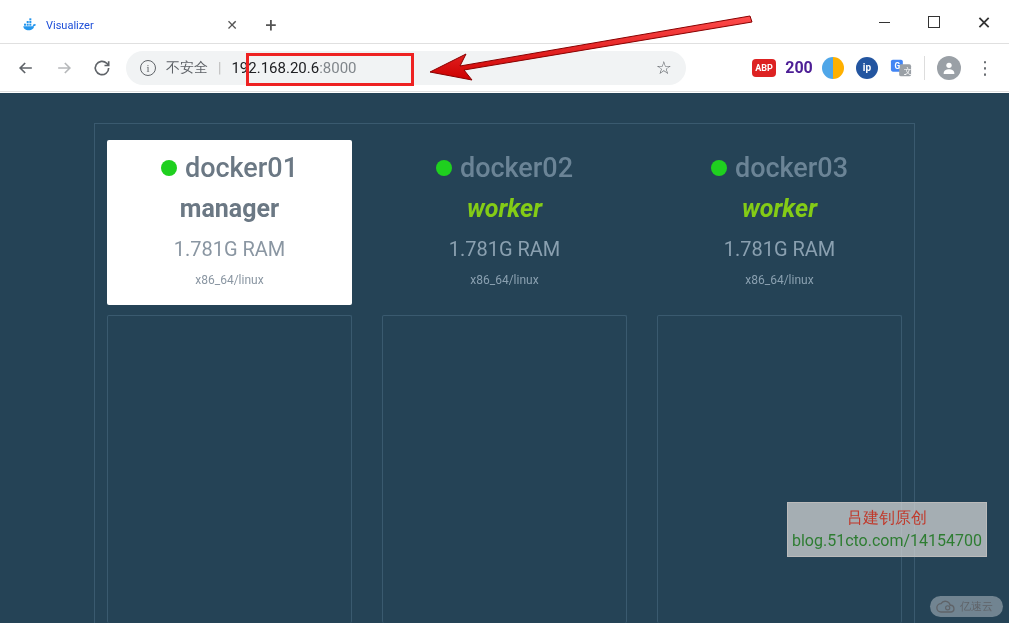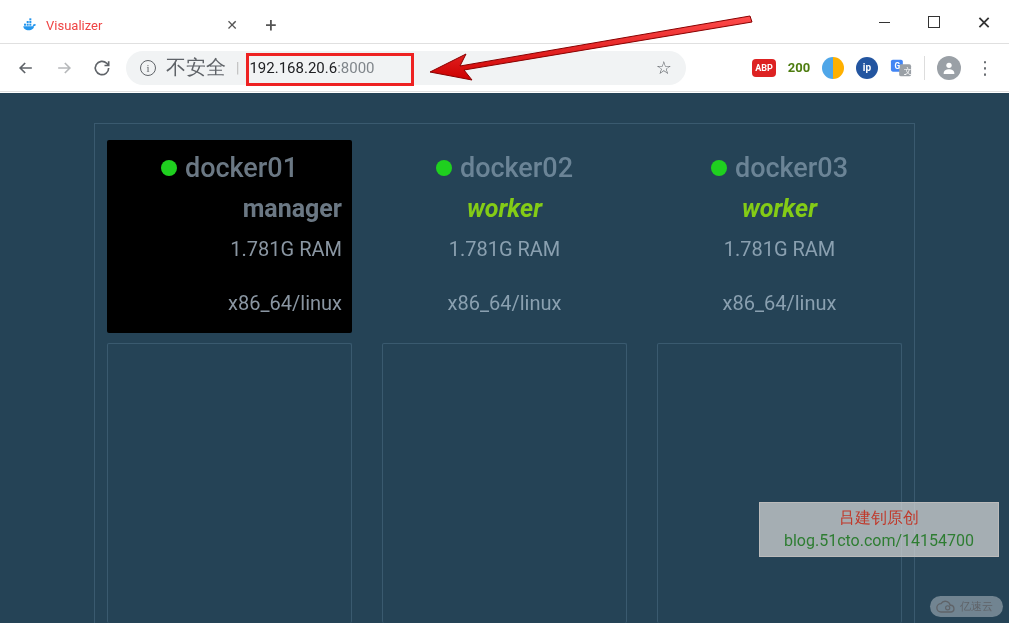--- a/index.html
+++ b/index.html
@@ -5,70 +5,70 @@
   * { margin: 0; padding: 0; box-sizing: border-box; font-family: -apple-system, BlinkMacSystemFont, "Segoe UI", Roboto, "Helvetica Neue", Arial, sans-serif; }
   body { width: 1009px; height: 623px; overflow: hidden; background: #fff; position: relative; }
   .window-controls { position: absolute; top: 0; right: 0; height: 44px; display: flex; align-items: center; }
   .wc-btn { width: 50px; height: 44px; display: flex; align-items: center; justify-content: center; color: #333; }
   .wc-min::before { content: ""; width: 11px; height: 1px; background: #333; }
   .wc-max::before { content: ""; width: 10px; height: 10px; border: 1px solid #333; }
   .wc-close { font-size: 18px; font-weight: 300; }
   .tab-bar { height: 44px; display: flex; align-items: flex-end; padding-left: 10px; background: #fff; border-bottom: 1px solid #e0e0e0; }
   .tab { height: 36px; min-width: 240px; display: flex; align-items: center; padding: 0 12px; gap: 8px; border-radius: 8px 8px 0 0; background: #fff; position: relative; }
   .tab .favicon { width: 16px; height: 16px; }
-  .tab .title { flex: 1; font-size: 13px; color: #ef4444; }
+  .tab .title { flex: 1; font-size: 11px; color: #1d4ed8; }
   .tab .close { font-size: 14px; color: #555; }
   .new-tab { width: 30px; height: 30px; display: flex; align-items: center; justify-content: center; font-size: 20px; color: #555; margin-left: 6px; margin-bottom: 3px; }
   .toolbar { height: 48px; display: flex; align-items: center; padding: 0 12px; gap: 10px; border-bottom: 1px solid #e0e0e0; position: relative; }
   .nav-btn { width: 28px; height: 28px; display: flex; align-items: center; justify-content: center; color: #5f6368; }
   .nav-btn svg { width: 20px; height: 20px; }
   .addr-bar { flex: 1; max-width: 560px; height: 34px; border-radius: 17px; background: #f1f3f4; display: flex; align-items: center; padding: 0 14px; gap: 10px; position: relative; }
   .addr-bar .info-icon { width: 16px; height: 16px; border: 1.5px solid #5f6368; border-radius: 50%; position: relative; flex-shrink:0; }
   .addr-bar .info-icon::after { content: "i"; position: absolute; left: 50%; top: 50%; transform: translate(-50%,-52%); font-size: 11px; font-family: Georgia, serif; color: #5f6368; }
-  .addr-bar .unsafe { font-size: 20px; color: #5f6368; white-space: nowrap; }
+  .addr-bar .unsafe { font-size: 14px; color: #5f6368; white-space: nowrap; }
   .addr-bar .sep { color: #bbb; font-size: 14px; }
   .addr-bar .url { font-size: 15px; color: #202124; display:flex; align-items:flex-start; }
   .addr-bar .url .port { color: #80868b; }
   .addr-bar .star { margin-left: auto; color: #5f6368; font-size: 18px; }
   .url-highlight { position: absolute; border: 3px solid #e22; left: 246px; top: 53px; width: 168px; height: 33px; pointer-events: none; z-index: 5; }
   .arrow { position: absolute; left: 420px; top: 10px; z-index: 6; pointer-events: none; }
   .ext-icons { display: flex; align-items: center; gap: 12px; margin-left: auto; }
   .ext-icon { width: 22px; height: 22px; display:flex; align-items:center; justify-content:center; font-size: 11px; text-align: center; }
   .abp { background:#d22; color:#fff; border-radius:4px; font-weight:bold; font-size:9px; width:24px; height:18px; }
-  .n200 { color:#4d7c0f; font-weight:bold; font-size:13px; }
+  .n200 { color:#4c1d95; font-weight:bold; font-size:16px; }
   .circ { border-radius:50%; }
   .avast { background: conic-gradient(#ffb000 0 180deg, #4fa6e8 180deg 360deg); }
   .ip { background:#2355a0; color:#fff; font-weight:bold; font-size:10px; }
   .gtrans { position:relative; }
   .gtrans svg { width:22px; height:22px; }
   .divider { width:1px; height:24px; background:#ddd; }
   .profile { width:24px; height:24px; border-radius:50%; background:#9aa0a6; display:flex; align-items:center; justify-content:center; }
   .profile svg { width:16px; height:16px; fill:#fff; }
   .kebab { font-size:18px; color:#5f6368; width:24px; text-align:center; }
   .viewport { position: absolute; left:0; top: 93px; right:0; bottom:0; background: #254356; }
   .nodes-wrap { position: absolute; left: 94px; top: 30px; right: 94px; bottom: 0; border: 1px solid #3a5a6f; border-bottom: none; padding: 16px 12px 0 12px; display: flex; gap: 30px; }
   .node { flex: 1; display: flex; flex-direction: column; }
   .node-card { border-radius: 2px; padding: 12px 10px 18px 10px; text-align: center; }
-  .node-card.manager { background: #000000; text-align: right; }
+  .node-card.manager { background: #ffffff; }
   .node-card.worker { background: transparent; }
   .node-name { font-size: 27px; font-weight: 500; display:flex; align-items:center; justify-content:center; gap:8px; }
   .manager .node-name { color: #6b7884; }
   .worker .node-name { color: #6b8496; }
   .dot { width: 16px; height: 16px; border-radius: 50%; background: #1fd01f; display:inline-block; }
   .node-role { font-size: 25px; font-weight: 700; margin-top: 10px; }
   .manager .node-role { color: #6b7884; }
   .worker .node-role { color: #84cc16; font-style: italic; }
   .node-info { font-size: 20px; color: #8aa0b0; margin-top: 14px; }
   .manager .node-info { color: #8a96a2; }
-  .node-info2 { font-size: 20px; margin-top: 30px; }
+  .node-info2 { font-size: 12px; margin-top: 12px; }
   .manager .node-info2 { color: #8a96a2; }
   .worker .node-info2 { color: #8aa0b0; }
   .node-body { flex:1; border: 1px solid #3a5a6f; border-bottom:none; margin-top: 10px; border-radius: 2px; }
   .manager + .node-body, .node .node-body { }
-  .watermark { position: absolute; right: 10px; bottom: 66px; background: rgba(220,220,220,0.7); border:1px solid #bbb; padding: 4px 24px; font-family: "SimSun","NSimSun",monospace; font-size: 16px; text-align:center; line-height:1.4; z-index:10; }
+  .watermark { position: absolute; right: 22px; bottom: 66px; background: rgba(220,220,220,0.7); border:1px solid #bbb; padding: 4px 4px; font-family: "SimSun","NSimSun",monospace; font-size: 16px; text-align:center; line-height:1.4; z-index:10; }
   .watermark .l1 { color: #c0392b; }
   .watermark .l2 { color: #2e7d32; }
   .yisu { position:absolute; right:6px; bottom:6px; color:#5f6368; background: rgba(255,255,255,0.35); border-radius: 14px; padding: 3px 10px 3px 6px; display:flex; align-items:center; gap:4px; font-size:11px; z-index:10; }
   .yisu .cloud { width:20px; height:14px; position:relative; }
 </style>
 </head>
 <body>
 
 <div class="window-controls">
   <div class="wc-btn wc-min"></div>

